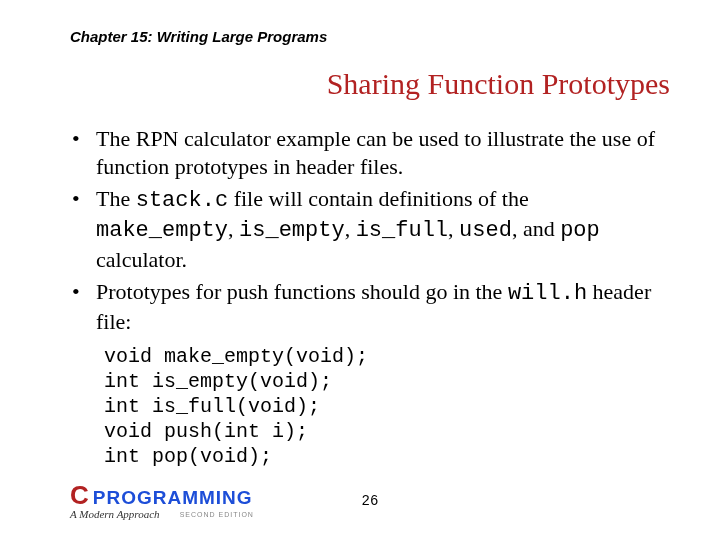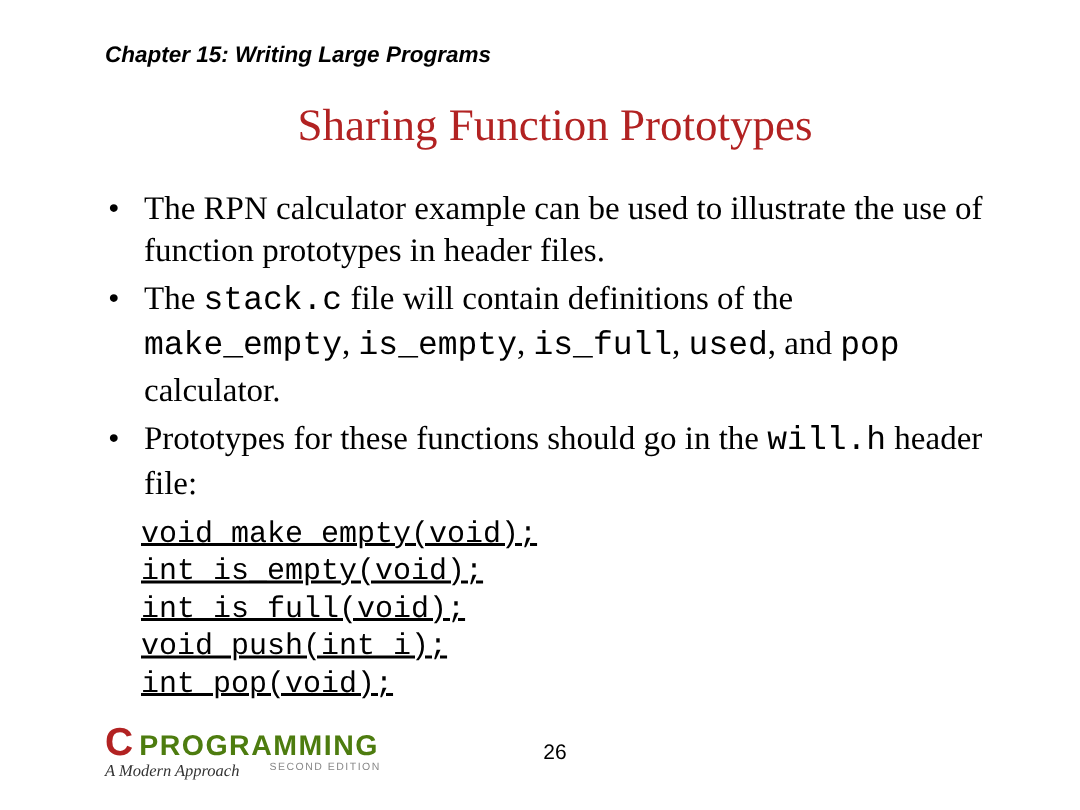--- a/index.html
+++ b/index.html
@@ -15,48 +15,47 @@
   .chapter {
     font-family: Arial, Helvetica, sans-serif;
     font-weight: bold;
     font-style: italic;
     font-size: 15px;
     margin-bottom: 22px;
   }
   .title {
     font-size: 30px;
     color: #b22222;
-    text-align: center;
+    text-align: right;
     margin-bottom: 24px;
     font-weight: normal;
   }
   .bullets {
     font-size: 22px;
     line-height: 1.28;
   }
   .bullet {
     display: flex;
     margin-bottom: 4px;
   }
   .dot {
     width: 26px;
     flex: 0 0 26px;
     text-align: left;
     padding-left: 2px;
   }
   .btxt { flex: 1; }
   .mono { font-family: "Courier New", Courier, monospace; }
   .codeblock {
-    margin-left: 24px;
+    margin-left: 34px;
     margin-top: 8px;
     font-family: "Courier New", Courier, monospace;
     font-size: 20px;
     line-height: 1.25;
     white-space: pre;
-    text-decoration: underline;
   }
   .footer {
     position: absolute;
     bottom: 20px;
     left: 70px;
     right: 50px;
     display: flex;
     align-items: center;
   }
   .logo { display: flex; align-items: baseline; gap: 4px; }
@@ -65,44 +64,44 @@
     font-weight: 900;
     font-size: 26px;
     color: #b22222;
     line-height: 1;
   }
   .logo-word {
     font-family: Arial, sans-serif;
     font-weight: 900;
     font-size: 19px;
     letter-spacing: 1px;
-    color: #4d7c0f;
+    color: #1d4ed8;
   }
   .logo-sub {
     font-family: "Times New Roman", serif;
     font-style: italic;
     font-size: 11px;
     color: #333;
     margin-top: -1px;
     display: flex;
     gap: 20px;
-    align-items: flex-start;
+    align-items: center;
   }
   .ed {
     font-family: Arial, sans-serif;
     font-style: normal;
     font-size: 7px;
     letter-spacing: 1px;
     color: #888;
   }
   .page-num {
     position: absolute;
     left: 50%;
     transform: translateX(-50%);
-    font-family: Liberation Sans, sans-serif;
+    font-family: Liberation Mono, monospace;
     font-size: 14px;
   }
   .copyright {
     margin-left: auto;
     font-family: Arial, sans-serif;
     font-size: 11px;
     line-height: 1.25;
   }
 </style>
 </head>
@@ -119,21 +118,21 @@
     <div class="btxt">The RPN calculator example can be used to illustrate the use of function prototypes in header files.</div>
   </div>
 
   <div class="bullet">
     <div class="dot">•</div>
     <div class="btxt"><span>The </span><span class="mono">stack.c</span><span> file will contain definitions of the </span><span class="mono">make_empty</span><span>, </span><span class="mono">is_empty</span><span>, </span><span class="mono">is_full</span><span>, </span><span class="mono">used</span><span>, and </span><span class="mono">pop</span><span> calculator.</span></div>
   </div>
 
   <div class="bullet">
     <div class="dot">•</div>
-    <div class="btxt"><span>Prototypes for these functions should go in the </span><span class="mono">will.h</span><span> header file:</span></div>
+    <div class="btxt"><span>Prototypes for push functions should go in the </span><span class="mono">will.h</span><span> header file:</span></div>
   </div>
 
 </div>
 
 <div class="codeblock">void make_empty(void);
 int is_empty(void);
 int is_full(void);
 void push(int i);
 int pop(void);</div>
 

